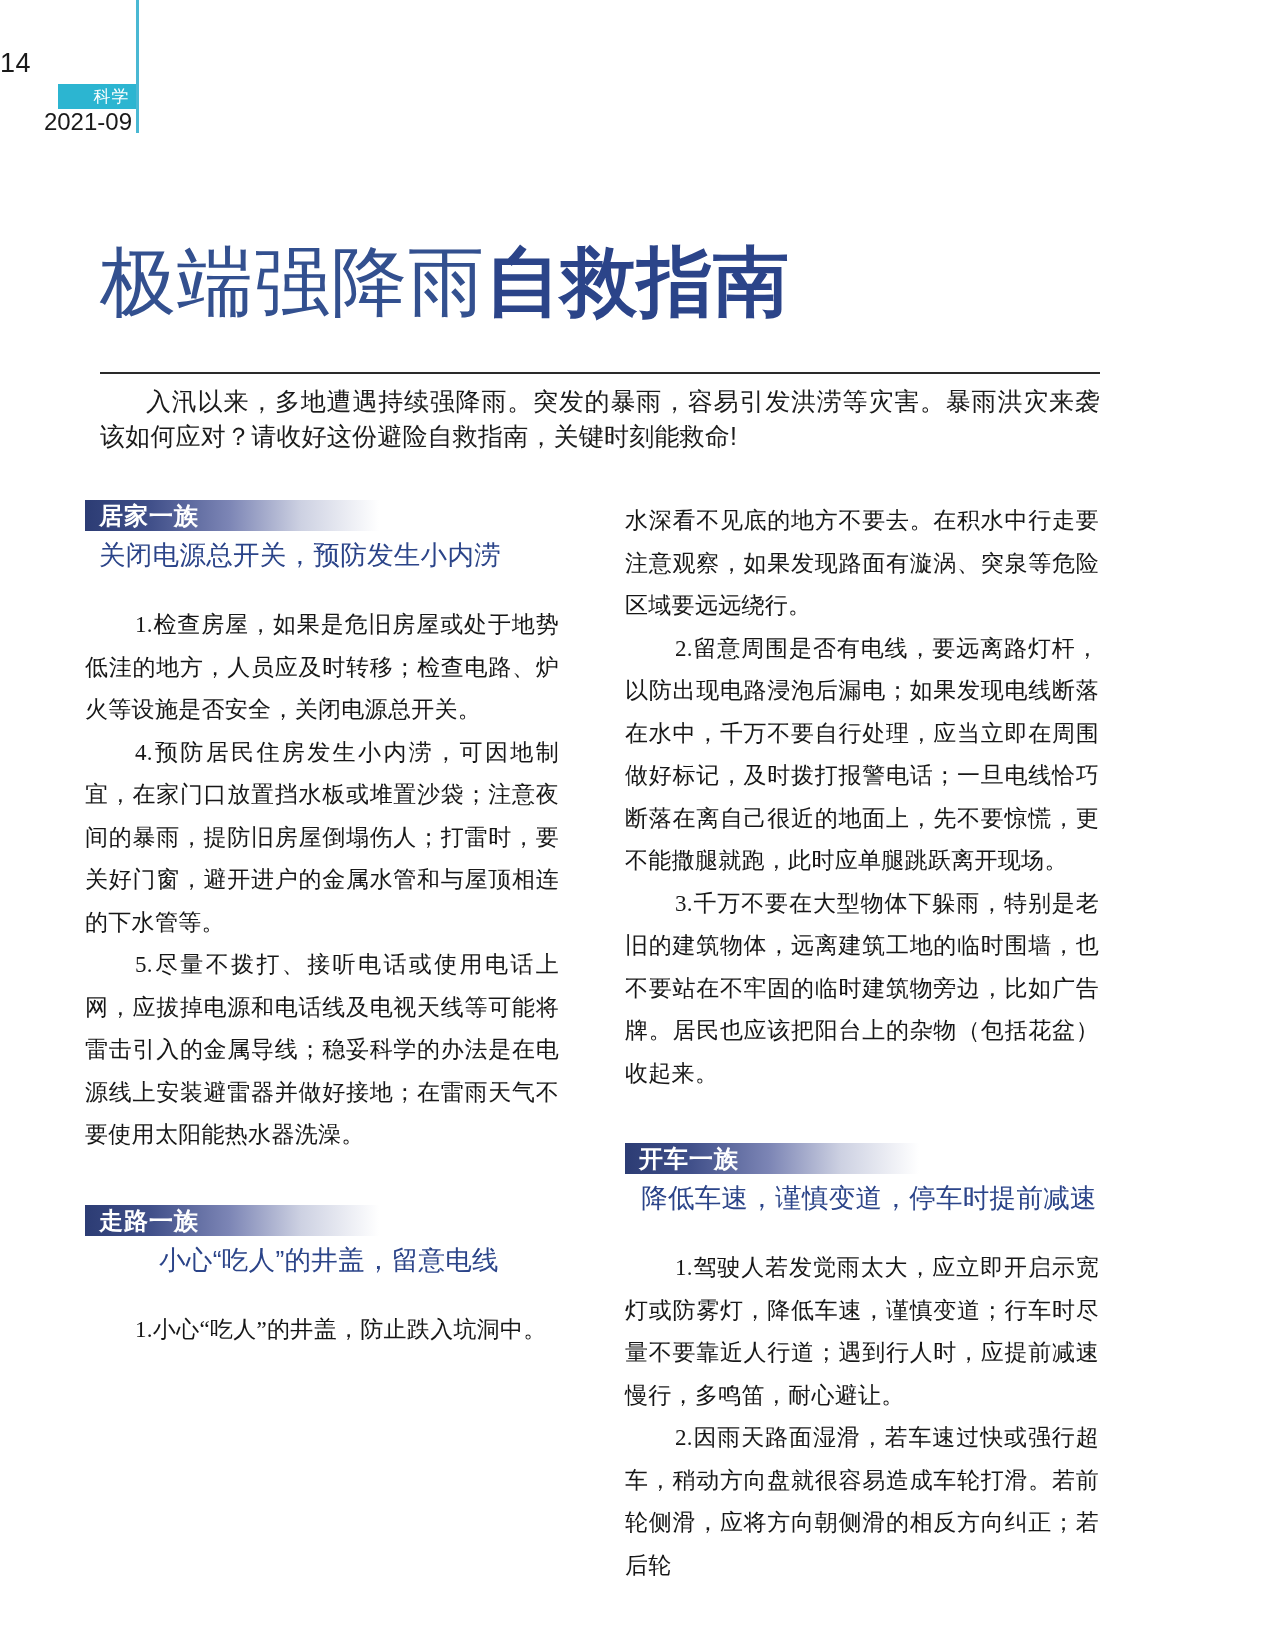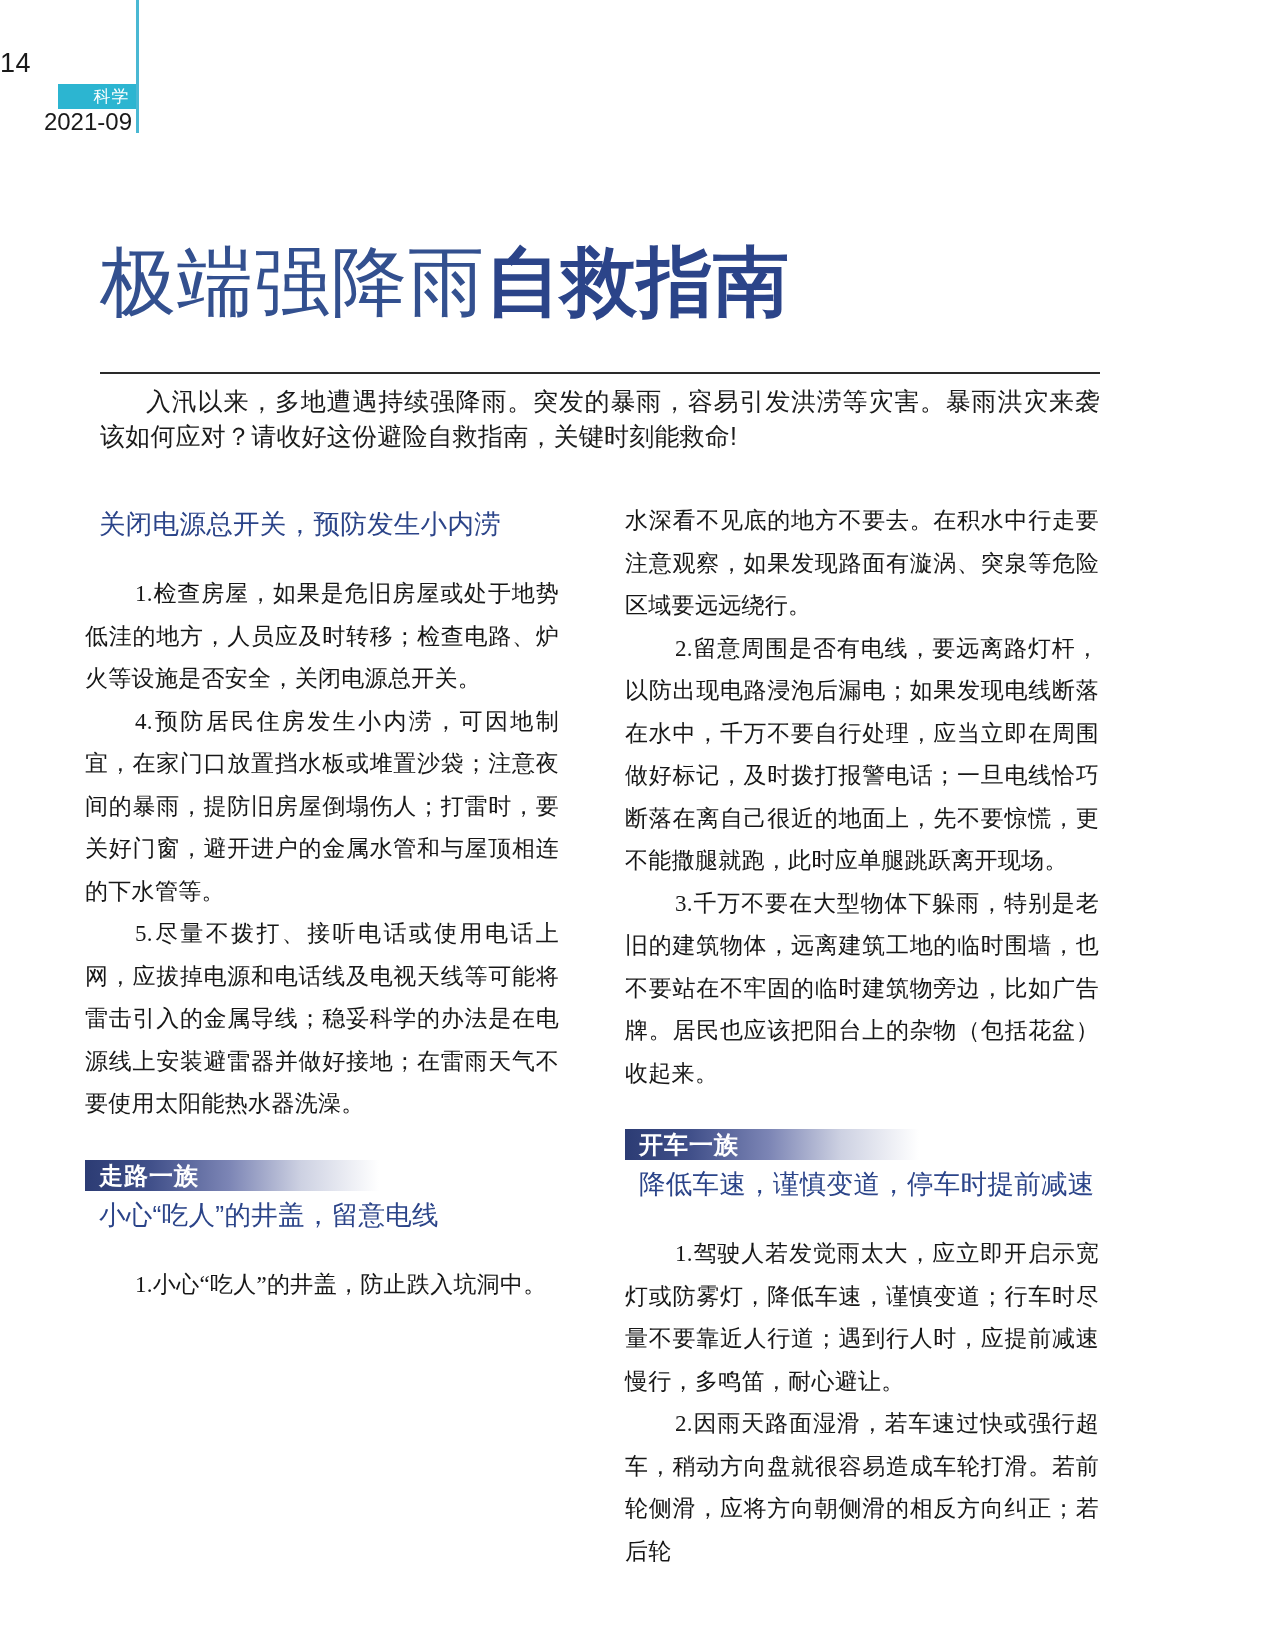--- a/index.html
+++ b/index.html
@@ -168,21 +168,21 @@
     font-size: 23px;
     line-height: 42.5px;
     color: #171717;
     text-align: justify;
     text-indent: 50px;
     letter-spacing: 0.3px;
     margin: 0;
   }
   .body-p.first-after-head { margin-top: 30px; }
   .body-p.cont { text-indent: 0; }
-  .gap-before-section { margin-top: 34px; }
+  .gap-before-section { margin-top: 48px; text-align: center; }
 </style>
 </head>
 <body>
 
 <div class="folio">
   <div class="folio-rule"></div>
   <div class="folio-num">14</div>
   <div class="folio-mag">科学之友</div>
   <div class="folio-date">2021-09</div>
 </div>
@@ -192,20 +192,23 @@
     <span class="title-thin">极端强降雨</span><span class="title-bold">自救指南</span>
   </div>
 </div>
 <div class="title-rule"></div>
 
 <div class="lead">入汛以来，多地遭遇持续强降雨。突发的暴雨，容易引发洪涝等灾害。暴雨洪灾来袭该如何应对？请收好这份避险自救指南，关键时刻能救命!</div>
 
 <div class="col col-left">
 
   <div class="section-badge-wrap">
+    <div class="badge">
+      <span class="badge-text">居家一族</span>
+    </div>
     <div class="subhead">关闭电源总开关，预防发生小内涝</div>
   </div>
 
   <p class="body-p first-after-head">1.检查房屋，如果是危旧房屋或处于地势低洼的地方，人员应及时转移；检查电路、炉火等设施是否安全，关闭电源总开关。</p>
   <p class="body-p">4.预防居民住房发生小内涝，可因地制宜，在家门口放置挡水板或堆置沙袋；注意夜间的暴雨，提防旧房屋倒塌伤人；打雷时，要关好门窗，避开进户的金属水管和与屋顶相连的下水管等。</p>
   <p class="body-p">5.尽量不拨打、接听电话或使用电话上网，应拔掉电源和电话线及电视天线等可能将雷击引入的金属导线；稳妥科学的办法是在电源线上安装避雷器并做好接地；在雷雨天气不要使用太阳能热水器洗澡。</p>
 
   <div class="section-badge-wrap gap-before-section">
     <div class="badge">
       <span class="badge-text">走路一族</span>

